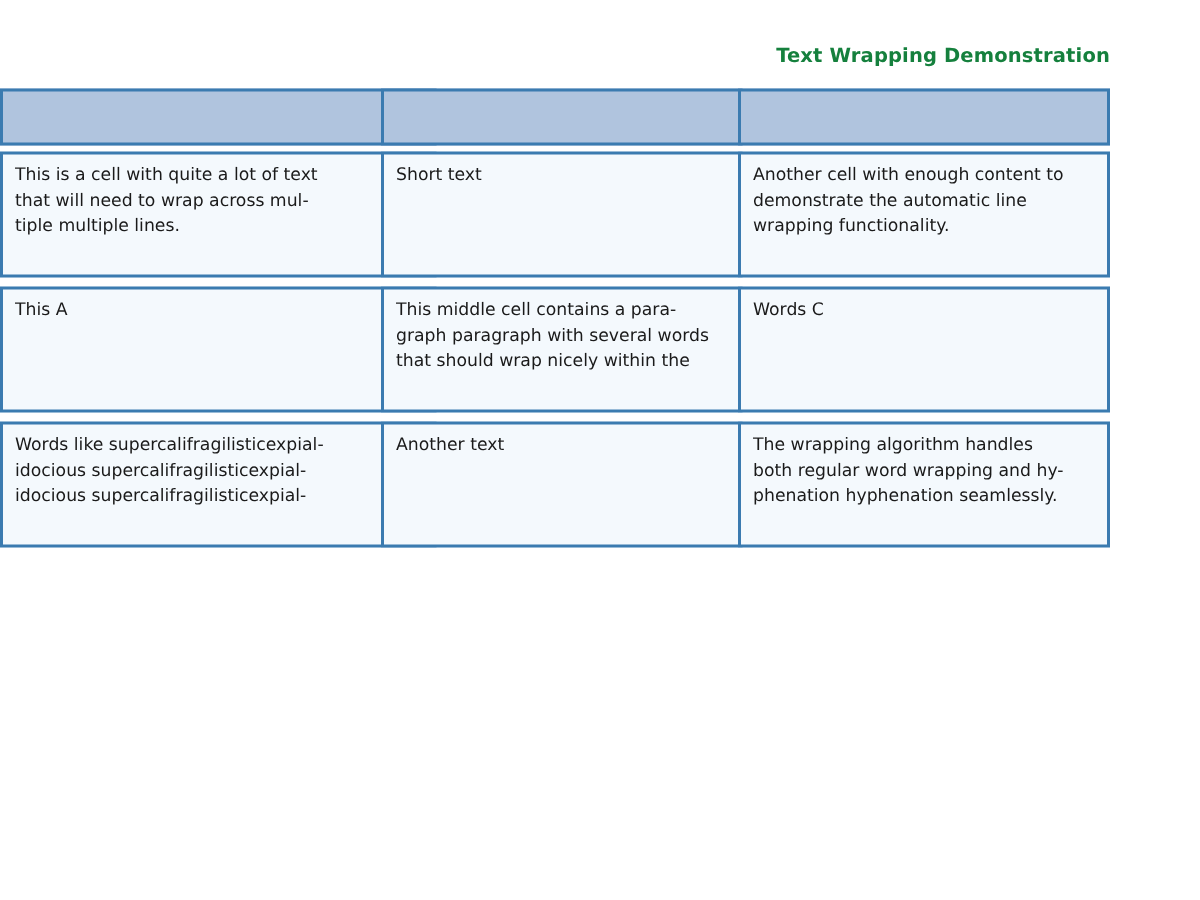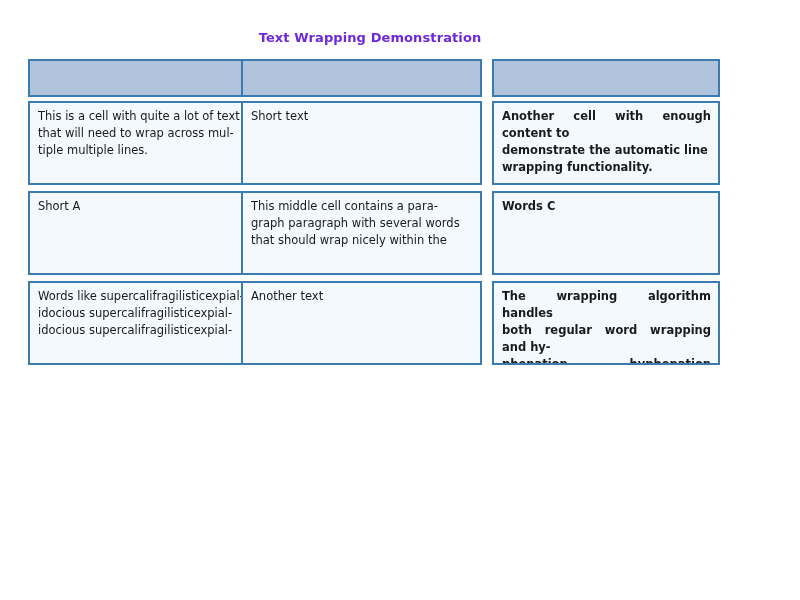--- a/index.html
+++ b/index.html
@@ -17,24 +17,24 @@
     width: 800px;
     height: 600px;
     background: #ffffff;
   }
 
   #doc-title {
     position: absolute;
     left: 0;
     top: 30px;
     width: 740px;
-    text-align: center;
+    text-align: right;
     font-size: 13px;
     font-weight: bold;
-    color: #6d28d9;
+    color: #15803d;
     letter-spacing: 0.1px;
     line-height: 16px;
   }
 
   #wrap-table {
     position: absolute;
     left: 0px;
     top: 59px;
     width: 740px;
     border-collapse: separate;
@@ -72,23 +72,23 @@
     font-size: 11.5px;
     line-height: 17px;
     color: #1a1a1a;
     text-align: justify;
     text-justify: inter-word;
     white-space: pre-line;
     overflow: hidden;
   }
 
   
-  .col-0 { left: 0px;   width: 291px; margin-left: 28px; }
-  .col-1 { left: 241px; width: 241px; }
-  .col-2 { left: 492px; width: 228px; font-weight: bold; }
+  .col-0 { left: 0px;   width: 291px; }
+  .col-1 { left: 254px; width: 241px; }
+  .col-2 { left: 492px; width: 248px; }
 
   
   .row-h { top: 0px; }
   .row-0 { top: 42px; }
   .row-1 { top: 132px; }
   .row-2 { top: 222px; }
 </style>
 </head>
 <body>
 
@@ -121,21 +121,21 @@
       </div>
       <div class="tcell body-cell col-2">
         <div class="cell-text">Another cell with enough content to
 demonstrate the automatic line
 wrapping functionality.</div>
       </div>
     </div>
 
     <div class="trow row-1">
       <div class="tcell body-cell col-0">
-        <div class="cell-text">Short A</div>
+        <div class="cell-text">This A</div>
       </div>
       <div class="tcell body-cell col-1">
         <div class="cell-text">This middle cell contains a para-
 graph paragraph with several words
 that should wrap nicely within the</div>
       </div>
       <div class="tcell body-cell col-2">
         <div class="cell-text">Words C</div>
       </div>
     </div>

